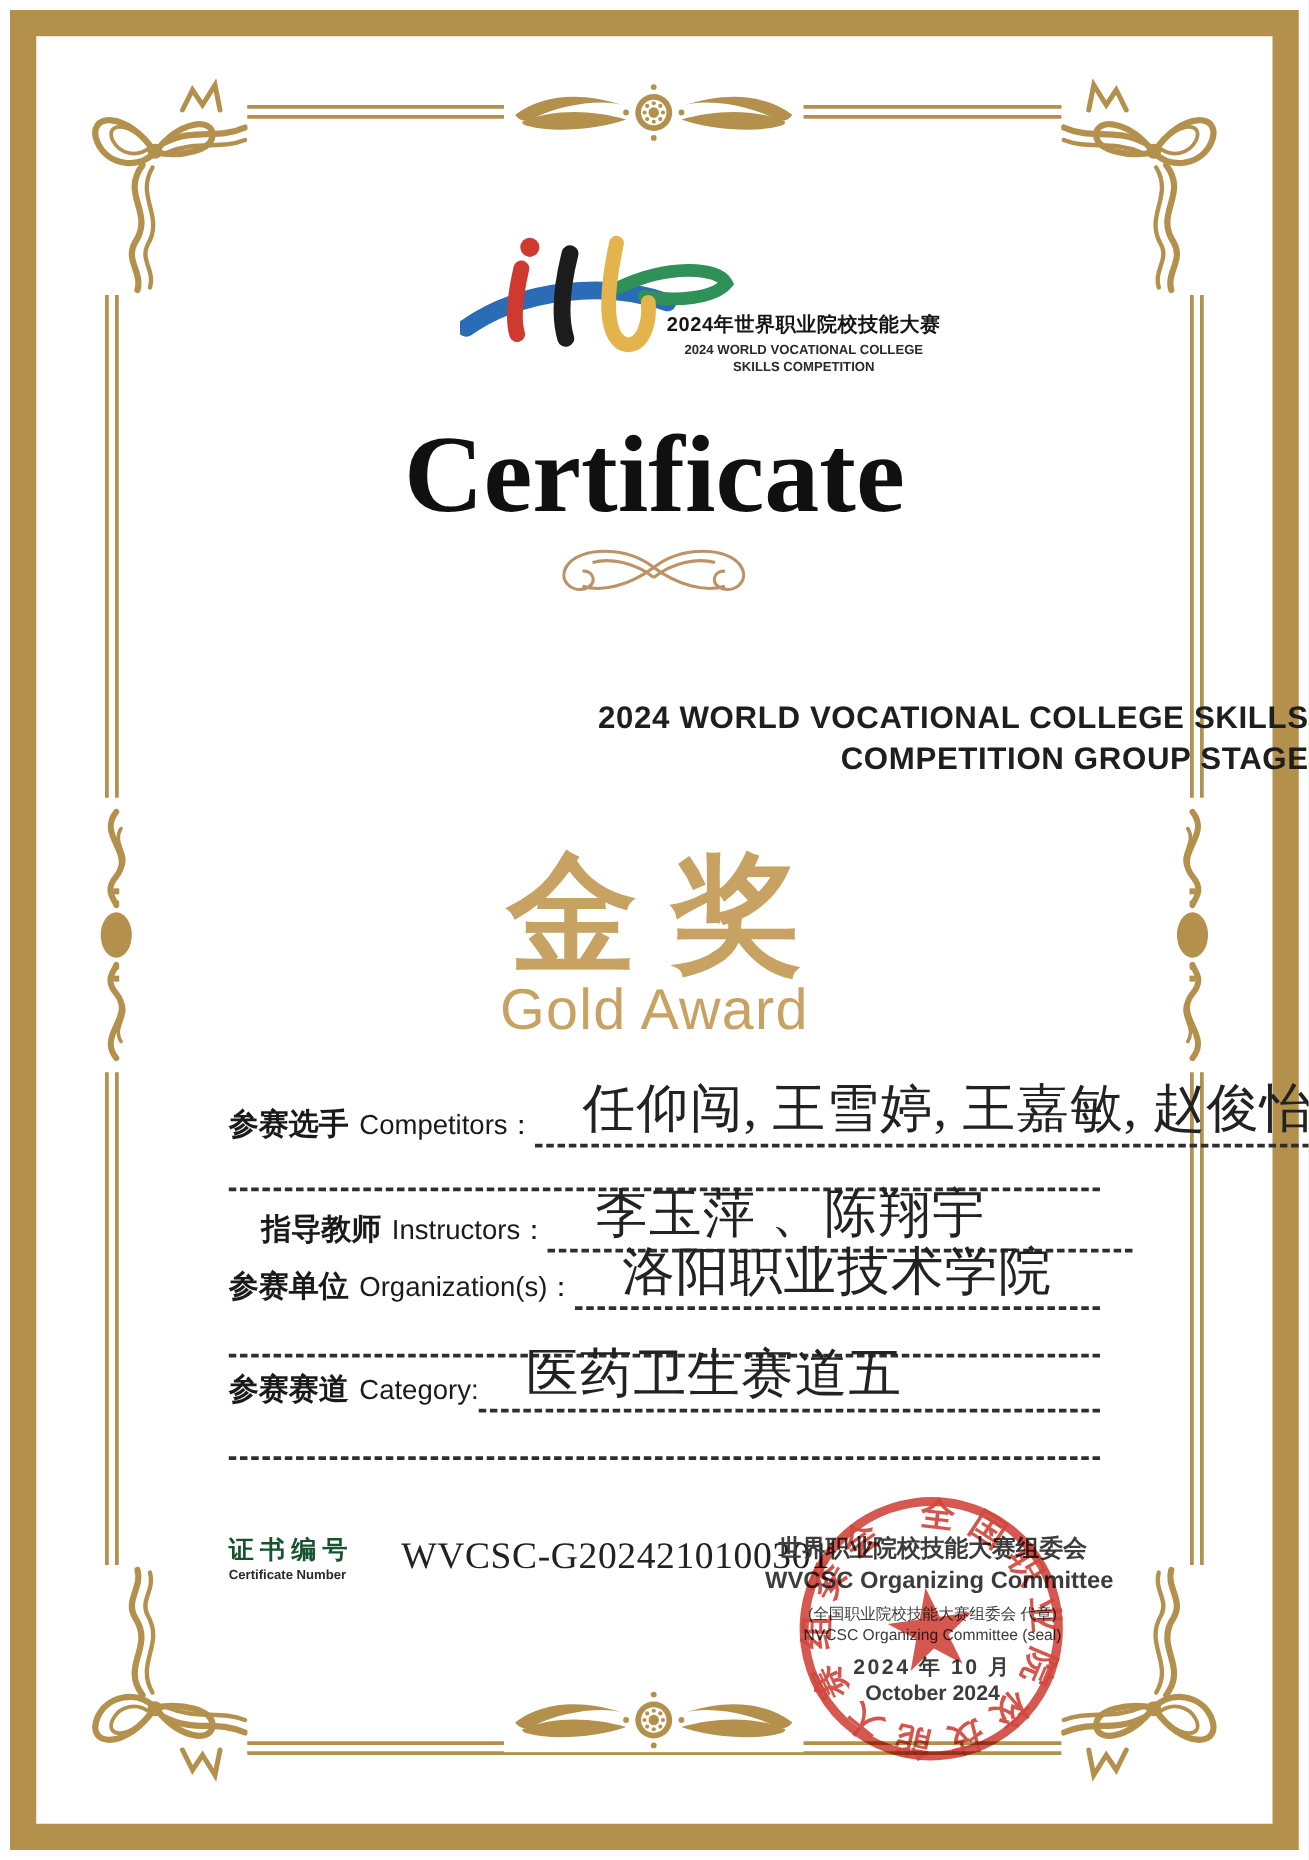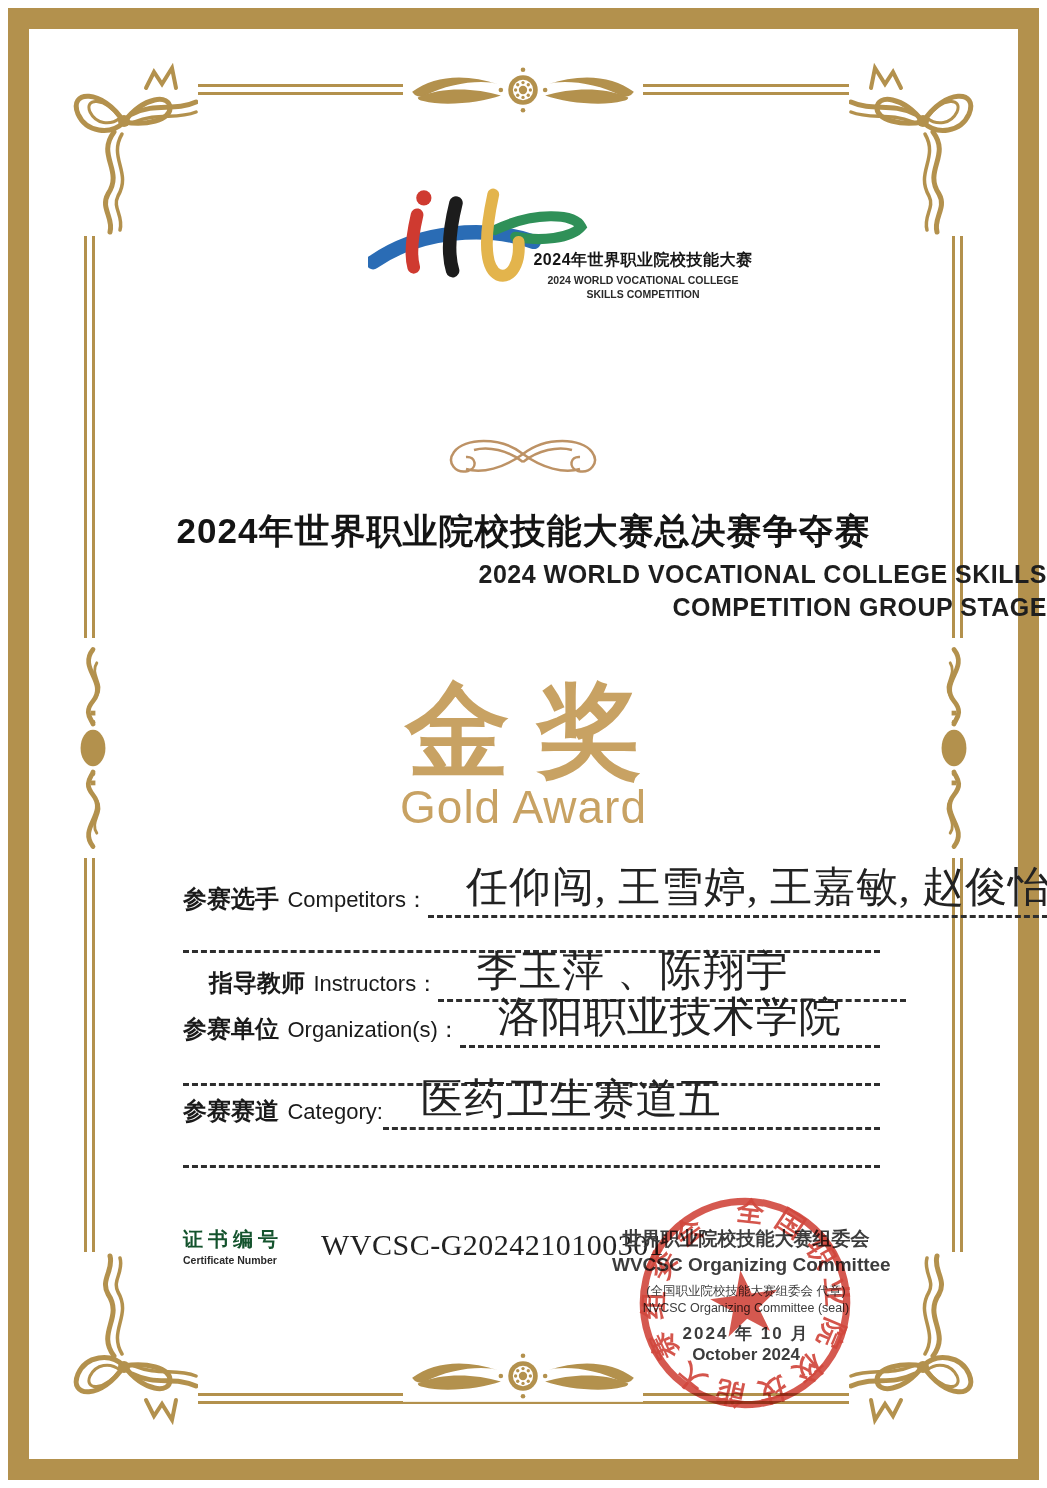--- a/index.html
+++ b/index.html
@@ -183,27 +183,27 @@
     </svg>
     <div class="logo-text">
       <div class="logo-cn">2024年世界职业院校技能大赛</div>
       <div class="logo-en">
         <div>2024 WORLD VOCATIONAL COLLEGE</div>
         <div>SKILLS COMPETITION</div>
       </div>
     </div>
   </div>
 
+  <div class="cert-title">Certificate</div>
 
   <svg class="flourish" width="170" height="52" viewBox="0 0 170 52" fill="none" stroke="#bd9265" stroke-width="2.5">
     <use href="#flourishhalf"></use>
     <use href="#flourishhalf" transform="translate(170,0) scale(-1,1)"></use>
   </svg>
 
-  <div class="comp-title-cn">2024年世界职业院校技能大赛总决赛争夺赛</div>
   <div class="comp-sub comp-sub-1">2024 WORLD VOCATIONAL COLLEGE SKILLS</div>
   <div class="comp-sub comp-sub-2">COMPETITION GROUP STAGE</div>
 
   <div class="award-cn">金奖</div>
   <div class="award-en">Gold Award</div>
 
   <div class="field-row" style="top:874px; height:44px;">
     <div class="f-label">
       <span class="cn">参赛选手</span>
       <span class="en">Competitors：</span>

